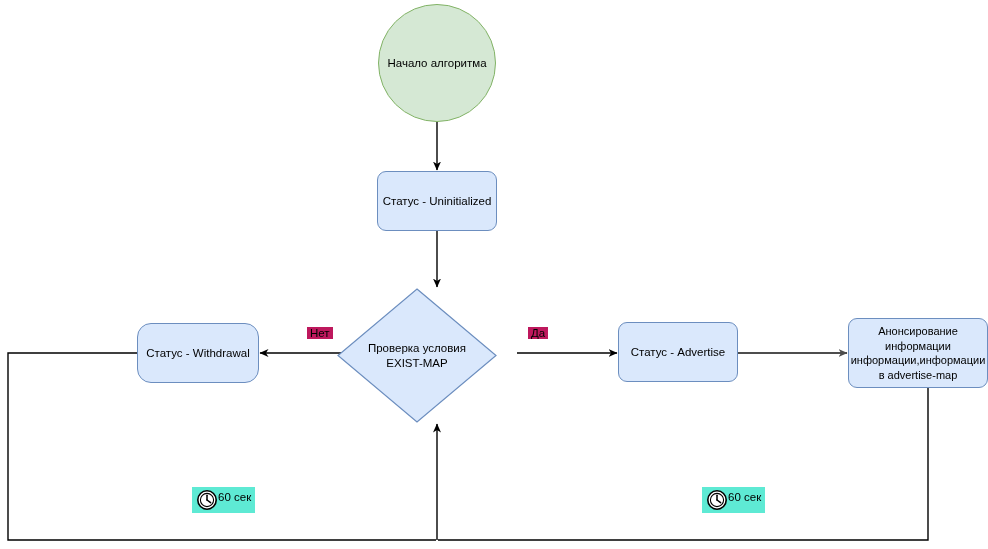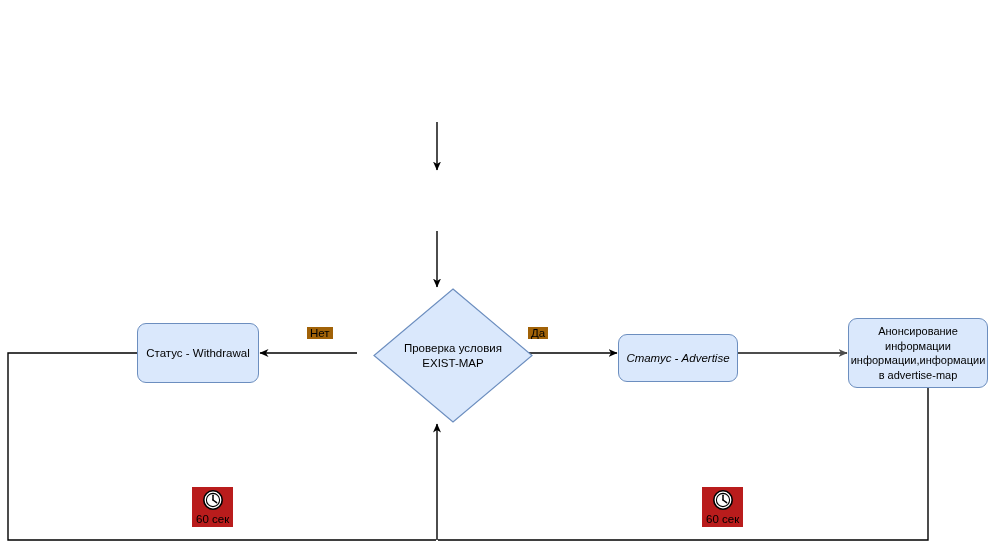--- a/index.html
+++ b/index.html
@@ -62,45 +62,45 @@
     left: 377px;
     top: 171px;
     width: 120px;
     height: 60px;
   }
   .node-withdrawal {
     left: 137px;
     top: 323px;
     width: 122px;
     height: 60px;
+    border-radius: 14px;
   }
   .node-advertise {
     left: 618px;
-    top: 334px;
+    top: 322px;
     width: 120px;
-    height: 48px;
-    font-style: italic;
+    height: 60px;
   }
   .node-announce {
     left: 848px;
     top: 318px;
     width: 140px;
     height: 70px;
     padding: 2px 3px;
     line-height: 14.5px;
     font-size: 11px;
   }
   .node-announce .multi {
     display: block;
     width: 100%;
   }
 
   
   .node-decision {
-    left: 373px;
+    left: 337px;
     top: 288px;
     width: 160px;
     height: 135px;
     background: transparent;
     border: none;
   }
   .node-decision .diamond-shape {
     position: absolute;
     left: 0;
     top: 0;
@@ -114,37 +114,36 @@
     line-height: 15px;
     width: 120px;
   }
   .node-decision .diamond-label span { display: block; }
 
   
   .edge-label {
     position: absolute;
     font-size: 11.5px;
     color: #000000;
-    background: #a16207;
+    background: #be185d;
     padding: 0 3px;
     white-space: nowrap;
     z-index: 6;
     text-align: right;
   }
   .label-no  { left: 307px; top: 327px; }
   .label-yes { left: 528px; top: 327px; }
 
   
   .timer {
     position: absolute;
     z-index: 6;
     display: flex;
-    flex-direction: column;
-    align-items: center;
-    background: #b91c1c;
+    flex-direction: row;
+    background: #5eead4;
     padding: 2px 4px;
   }
   .timer-left  { left: 192px; top: 487px; }
   .timer-right { left: 702px; top: 487px; }
   .timer .clock { display: block; line-height: 0; }
   .timer .timer-text {
     font-size: 11.5px;
     color: #000000;
     margin-top: 2px;
     white-space: nowrap;
@@ -175,21 +174,27 @@
 
     <line x1="738" y1="353" x2="847" y2="353" stroke="#4d4d4d" stroke-width="1.8" marker-end="url(#arrow-gray)"></line>
 
     <path d="M137,353 L8,353 L8,540 L436,540" fill="none" stroke="#000000" stroke-width="1.4"></path>
 
     <path d="M928,388 L928,540 L438,540" fill="none" stroke="#000000" stroke-width="1.4"></path>
 
     <line x1="437" y1="540" x2="437" y2="424" stroke="#000000" stroke-width="1.4" marker-end="url(#arrow-black)"></line>
   </svg>
 
-
+  <div class="node node-start">
+    <span>Начало алгоритма</span>
+  </div>
+
+  <div class="node node-proc node-uninit">
+    <span>Статус - Uninitialized</span>
+  </div>
 
   <div class="node node-decision">
     <svg class="diamond-shape" viewBox="0 0 160 135" xmlns="http://www.w3.org/2000/svg" preserveAspectRatio="none">
       <polygon points="80,1 159,67.5 80,134 1,67.5" fill="#dae8fc" stroke="#6c8ebf" stroke-width="1.2"></polygon>
     </svg>
     <div class="diamond-label">
       <span>Проверка условия</span>
       <span>EXIST-MAP</span>
     </div>
   </div>

